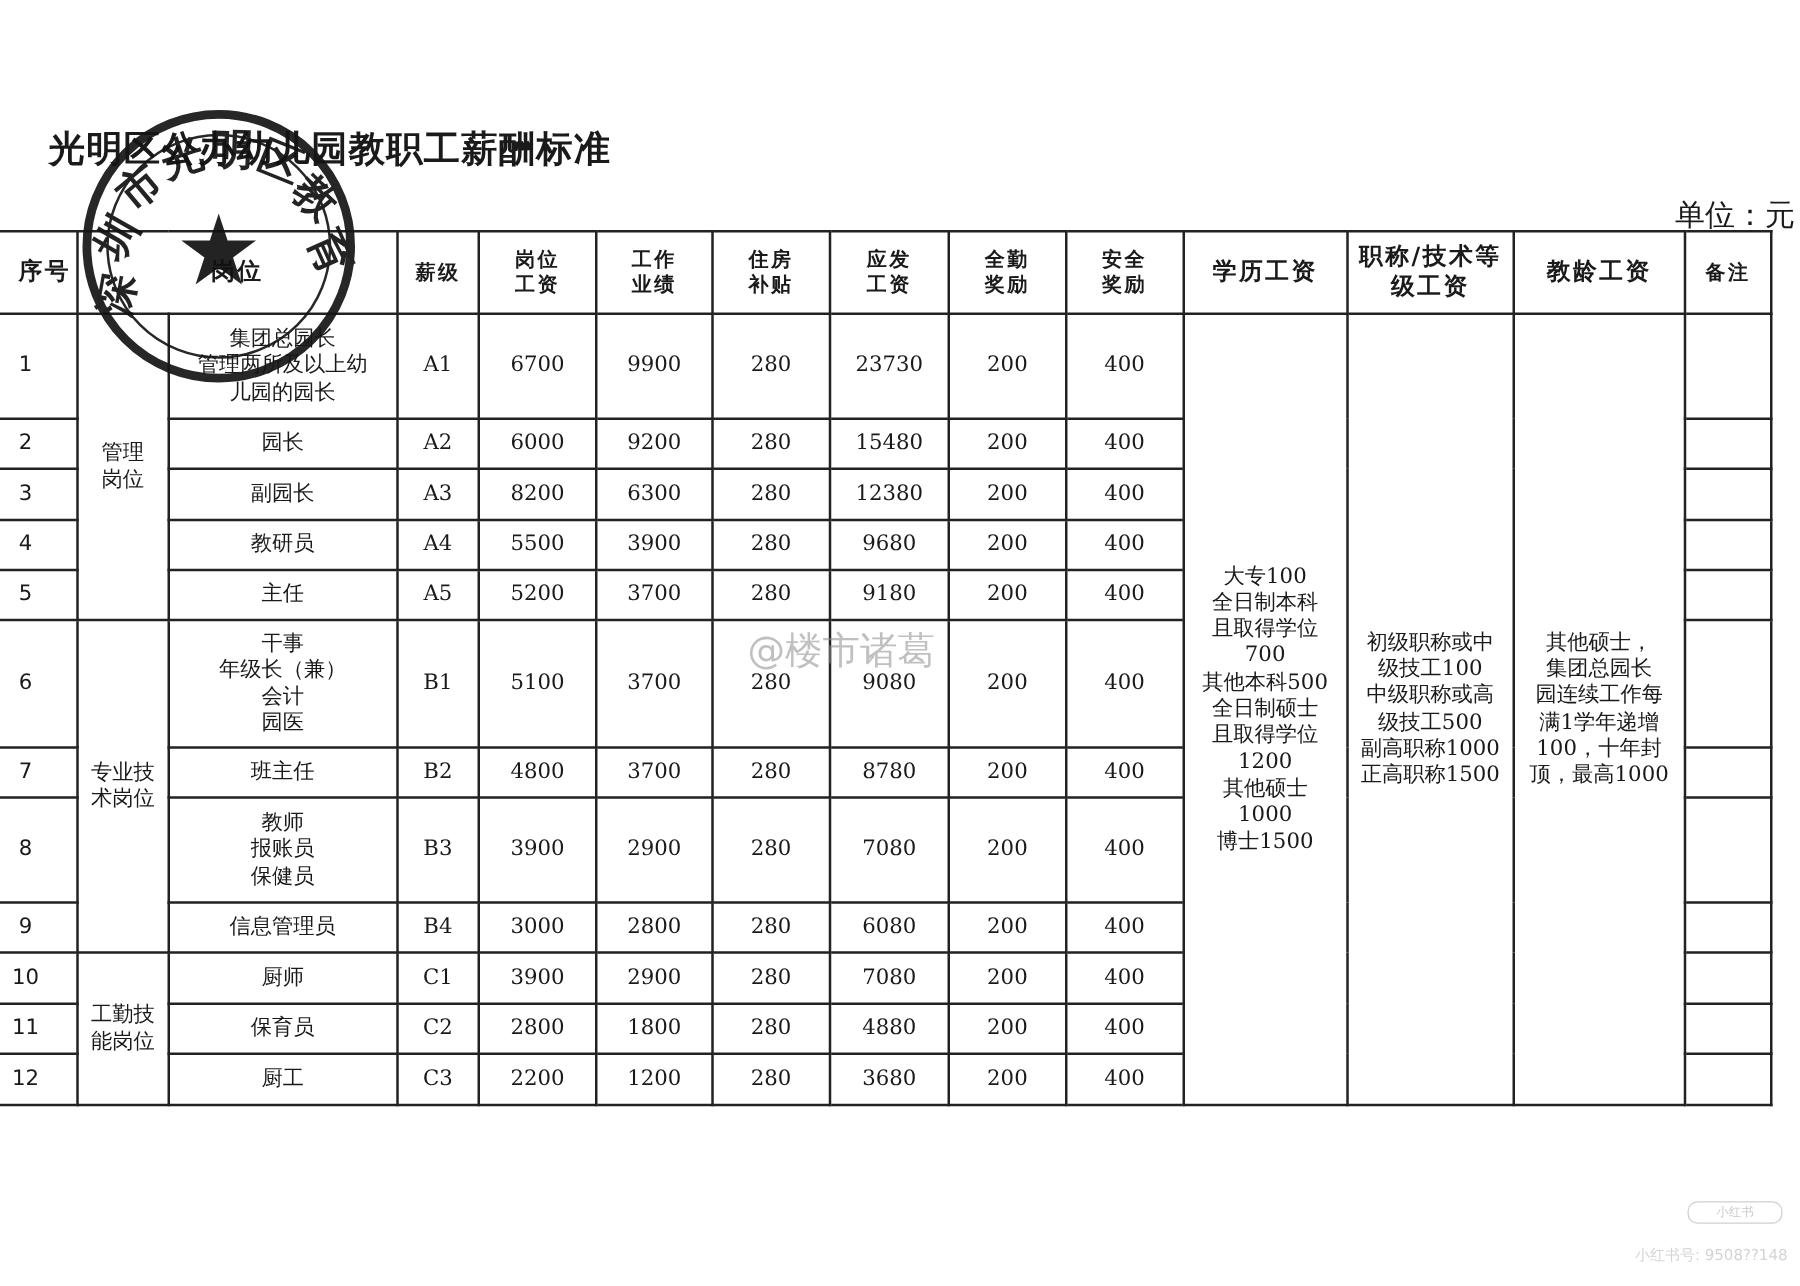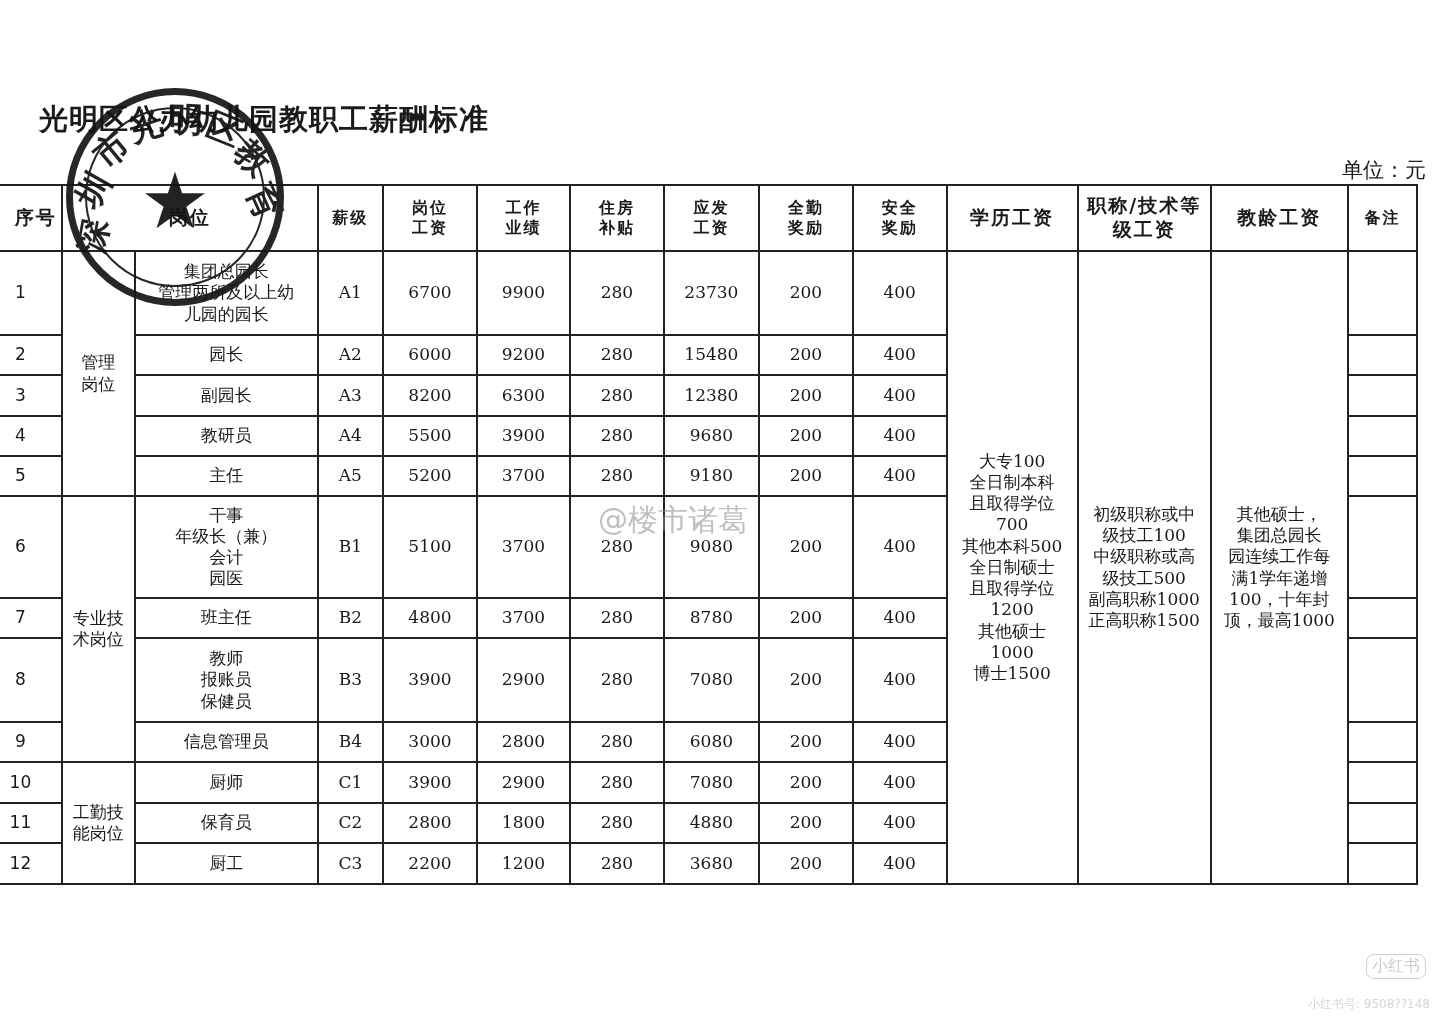--- a/index.html
+++ b/index.html
@@ -7,21 +7,21 @@
     width:1440px; height:1029px; background:#ffffff; position:relative; overflow:hidden;
     font-family: "DejaVu Serif", "Liberation Serif", serif; color:#1a1a1a;
   }
   .title {
     position:absolute; left:0; width:1228px; top:100px; text-align:left;
     font-size:29px; font-weight:bold; letter-spacing:1px;
     font-family: "DejaVu Sans", "Liberation Sans", sans-serif;
     margin-left: 39px;
   }
   .unit {
-    position:absolute; right:14px; top:156px; font-size:21px;
+    position:absolute; right:4px; top:156px; font-size:24px;
     font-family: "DejaVu Sans", "Liberation Sans", sans-serif;
   }
   table.grid {
     position:absolute; left:-22px; top:184px;
     border-collapse:collapse; table-layout:fixed;
   }
   table.grid td, table.grid th {
     border:2px solid #222; padding:0 4px; font-weight:normal;
     font-size:17px; text-align:center; vertical-align:middle; line-height:1.25;
   }
@@ -50,22 +50,22 @@
   }
   .stamp-text {
     position:absolute; font-size:34px; font-weight:bold; color:#111;
     font-family:"DejaVu Sans","Liberation Sans",sans-serif;
   }
   .watermark {
     position:absolute; left:598px; top:500px; font-size:30px; color:rgba(140,140,140,0.55);
     font-family:"DejaVu Sans","Liberation Sans",sans-serif; pointer-events:none;text-align:right;
   }
   .wm-corner {
-    position:absolute; right:14px; bottom:50px; font-size:16px; color:rgba(150,150,150,0.5);
-    border:1px solid rgba(160,160,160,0.5); border-radius:8px; padding:1px 5px;
+    position:absolute; right:14px; bottom:50px; font-size:10px; color:rgba(150,150,150,0.5);
+    border:1px solid rgba(160,160,160,0.5); border-radius:8px; padding:1px 22px;
     font-family:"DejaVu Sans","Liberation Sans",sans-serif;
   }
   .wm-corner2 {
     position:absolute; right:10px; bottom:16px; font-size:12px; color:rgba(170,170,170,0.5);
     font-family:"DejaVu Sans","Liberation Sans",sans-serif;
   }
 </style>
 </head>
 <body>
 

